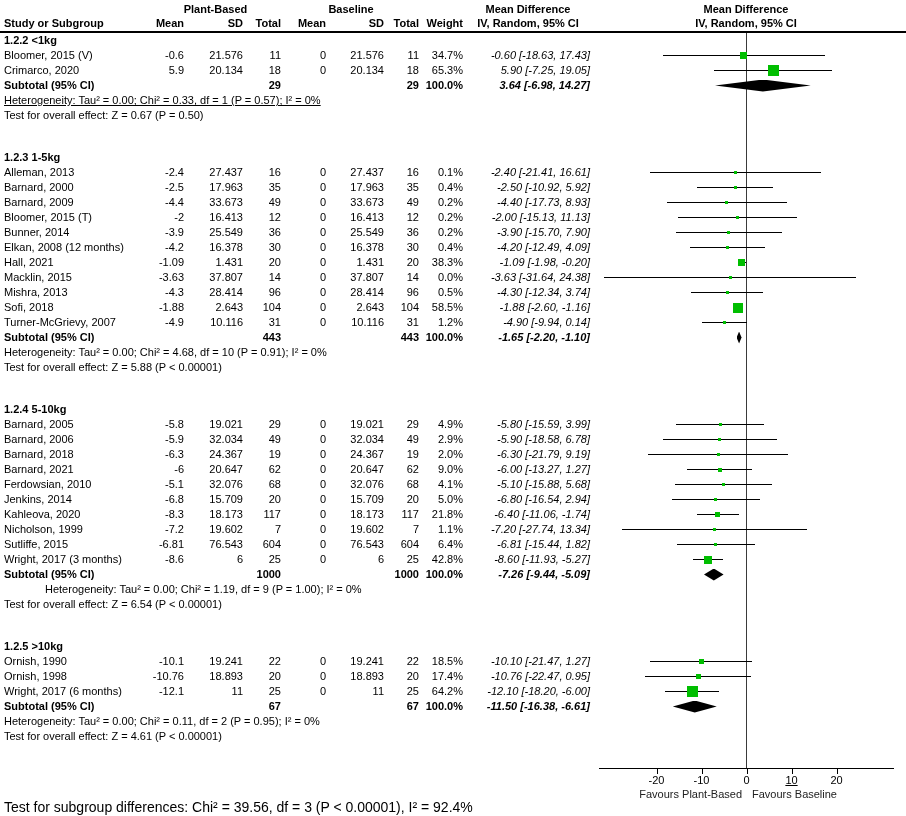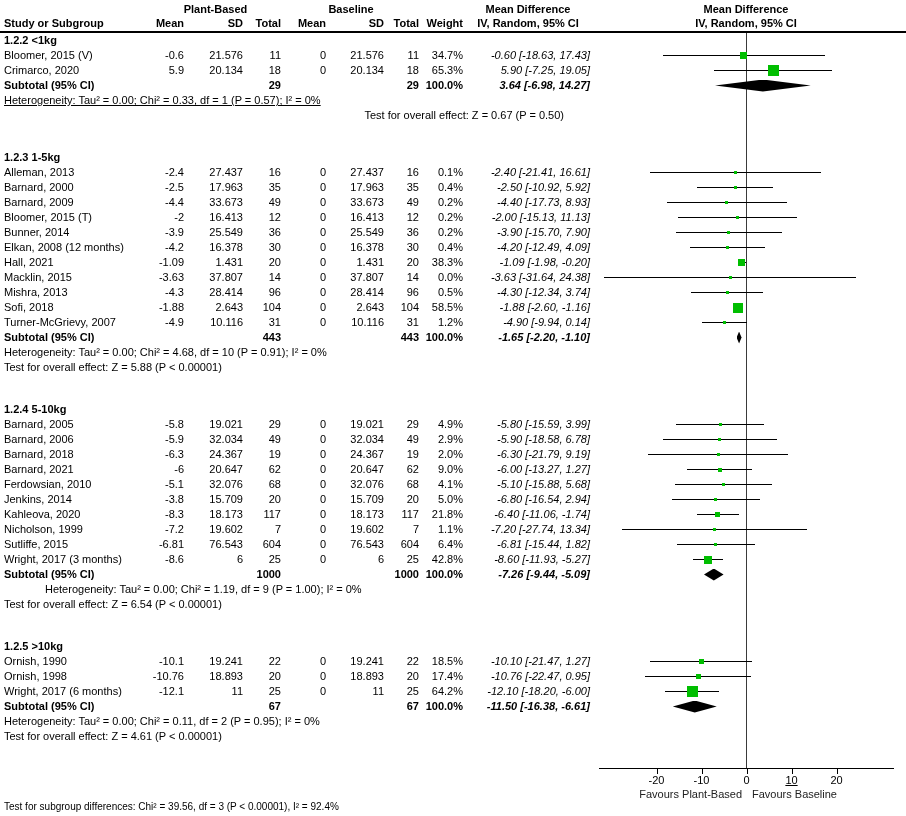--- a/index.html
+++ b/index.html
@@ -33,21 +33,21 @@
   .ci-line{position:absolute;height:1px;background:#000;top:7px;}
   .sq{position:absolute;background:#00BE00;}
   .diamond{position:absolute;background:#000;clip-path:polygon(0 50%,50% 0,100% 50%,50% 100%);}
   #zero-line{position:absolute;left:746px;top:33px;width:1px;height:735px;background:#3a3a3a;}
   #axis{position:absolute;left:599px;top:768px;width:295px;height:1px;background:#000;}
   .tick{position:absolute;top:768px;width:1px;height:6px;background:#000;}
   .tick-label{position:absolute;top:774px;width:40px;text-align:center;font-size:11px;line-height:13px;}
   .favours{position:absolute;top:788px;font-size:11px;line-height:13px;color:#222;}
   #fav-left{left:540px;width:202px;text-align:right;}
   #fav-right{left:752px;width:200px;text-align:left;}
-  #subgroup-note{position:absolute;left:4px;top:800px;font-size:10px;line-height:14px;}
+  #subgroup-note{position:absolute;left:4px;top:800px;font-size:14px;line-height:14px;}
 </style>
 </head>
 <body>
 
 <div id="frame">
 
   <div id="hdr-line1">
     <span class="cell c b c-grp1">Plant-Based</span>
     <span class="cell c b c-grp2">Baseline</span>
     <span class="cell c b c-mdh">Mean Difference</span>
@@ -107,21 +107,21 @@
           <span class="cell c-tot r b">29</span>
           <span class="cell c-tot2 r b">29</span>
           <span class="cell c-wt r b">100.0%</span>
           <span class="cell c-ci r b">3.64 [-6.98, 14.27]</span>
           <div class="diamond" style="left: 715.09px; width: 95.625px; height: 12px; top: 1.5px;"></div>
         </div>
         <div class="row">
           <span class="cell c-study" style="width: 560px; text-decoration: underline;">Heterogeneity: Tau² = 0.00; Chi² = 0.33, df = 1 (P = 0.57); I² = 0%</span>
         </div>
         <div class="row">
-          <span class="cell c-study" style="width: 560px; text-align: right;">Test for overall effect: Z = 0.67 (P = 0.50)</span>
+          <span class="cell c-study" style="width: 560px;">Test for overall effect: Z = 0.67 (P = 0.50)</span>
         </div>
       </div>
       <div class="section">
         <div class="row">
           <span class="cell c-study b">1.2.3 1-5kg</span>
         </div>
         <div class="row">
           <span class="cell c-study">Alleman, 2013</span>
           <span class="cell c-mean r">-2.4</span>
           <span class="cell c-sd r">27.437</span>
@@ -343,21 +343,21 @@
           <span class="cell c-mean2 r">0</span>
           <span class="cell c-sd2 r">32.076</span>
           <span class="cell c-tot2 r">68</span>
           <span class="cell c-wt r">4.1%</span>
           <span class="cell c-ci r">-5.10 [-15.88, 5.68]</span>
           <div class="ci-line" style="left: 675.04px; width: 97.02px;"></div>
           <div class="sq" style="width: 3px; height: 3px; left: 722.05px; top: 6px;"></div>
         </div>
         <div class="row">
           <span class="cell c-study">Jenkins, 2014</span>
-          <span class="cell c-mean r">-3.8</span>
+          <span class="cell c-mean r">-6.8</span>
           <span class="cell c-sd r">15.709</span>
           <span class="cell c-tot r">20</span>
           <span class="cell c-mean2 r">0</span>
           <span class="cell c-sd2 r">15.709</span>
           <span class="cell c-tot2 r">20</span>
           <span class="cell c-wt r">5.0%</span>
           <span class="cell c-ci r">-6.80 [-16.54, 2.94]</span>
           <div class="ci-line" style="left: 672.07px; width: 87.66px;"></div>
           <div class="sq" style="width: 3px; height: 3px; left: 714.4px; top: 6px;"></div>
         </div>

